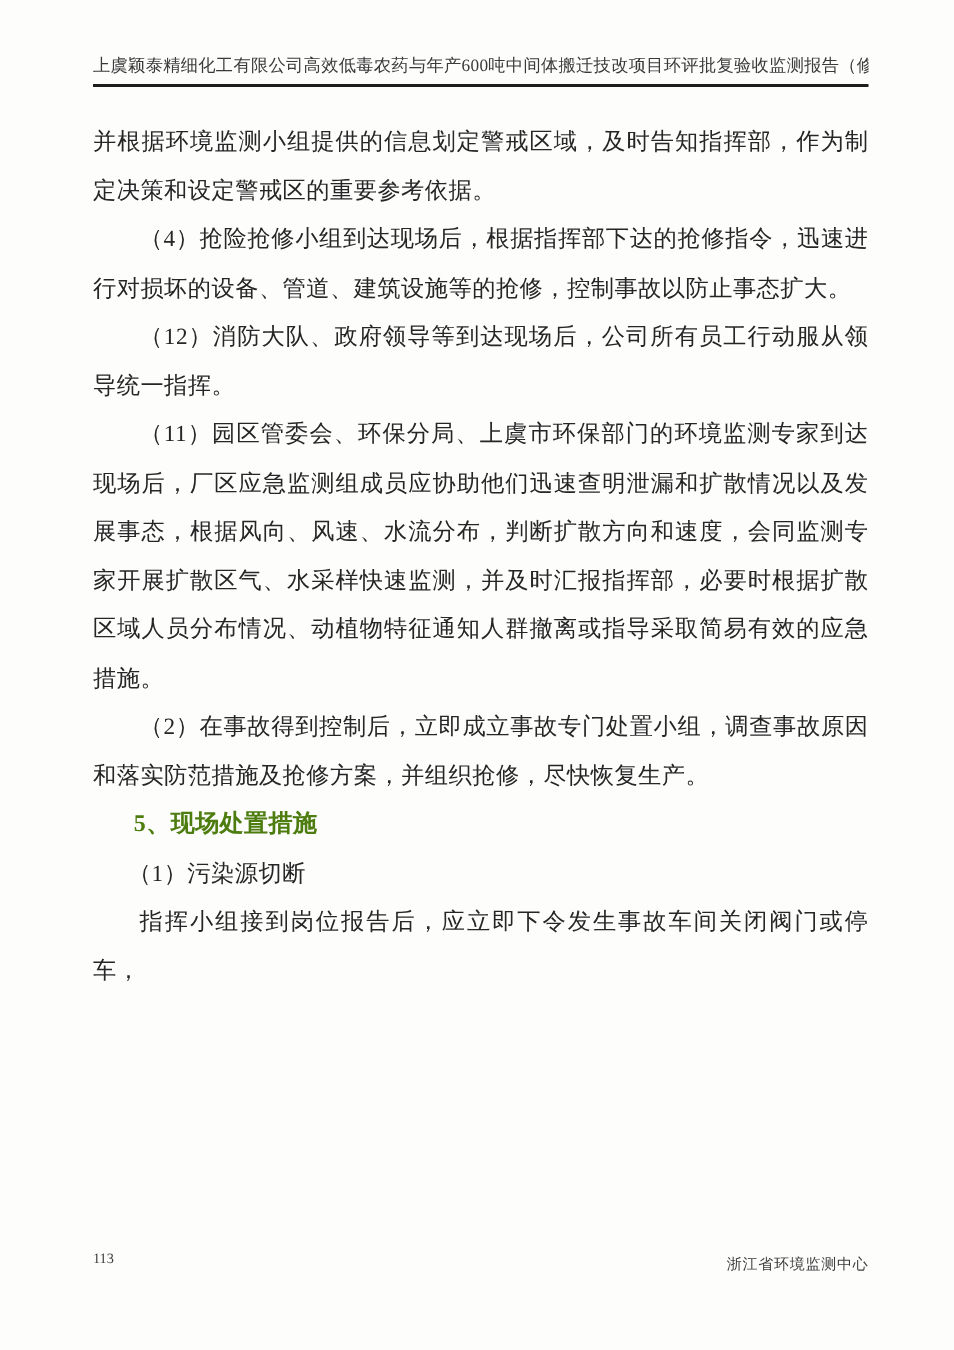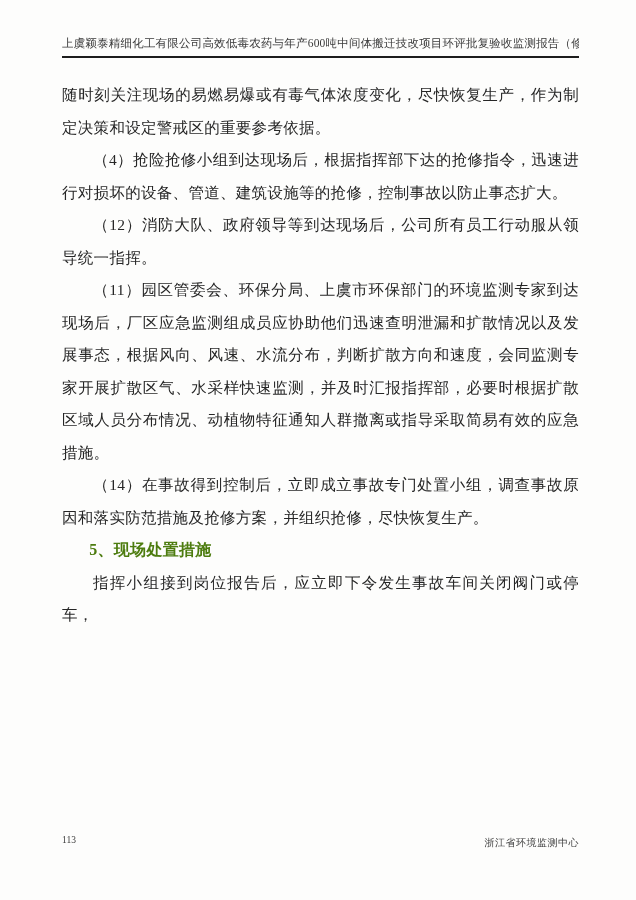--- a/index.html
+++ b/index.html
@@ -72,26 +72,27 @@
 </style>
 </head>
 <body>
 
 <div class="page">
   <div class="content">
 
     <div class="doc-header">上虞颖泰精细化工有限公司高效低毒农药与年产600吨中间体搬迁技改项目环评批复验收监测报告（修订稿）</div>
 
     <div class="doc-body">
-      <p class="para no-indent">随时刻关注现场的易燃易爆或有毒气体浓度变化，尽快恢复生产，作为制定决策和设定警戒区的重要参考依据。</p>
+      <p class="para no-indent">并根据环境监测小组提供的信息划定警戒区域，及时告知指挥部，作为制定决策和设定警戒区的重要参考依据。</p>
       <p class="para">（4）抢险抢修小组到达现场后，根据指挥部下达的抢修指令，迅速进行对损坏的设备、管道、建筑设施等的抢修，控制事故以防止事态扩大。</p>
       <p class="para">（12）消防大队、政府领导等到达现场后，公司所有员工行动服从领导统一指挥。</p>
       <p class="para">（11）园区管委会、环保分局、上虞市环保部门的环境监测专家到达现场后，厂区应急监测组成员应协助他们迅速查明泄漏和扩散情况以及发展事态，根据风向、风速、水流分布，判断扩散方向和速度，会同监测专家开展扩散区气、水采样快速监测，并及时汇报指挥部，必要时根据扩散区域人员分布情况、动植物特征通知人群撤离或指导采取简易有效的应急措施。</p>
-      <p class="para">（14）在事故得到控制后，立即成立事故专门处置小组，调查事故原因和落实防范措施及抢修方案，并组织抢修，尽快恢复生产。</p>
+      <p class="para">（2）在事故得到控制后，立即成立事故专门处置小组，调查事故原因和落实防范措施及抢修方案，并组织抢修，尽快恢复生产。</p>
       <p class="section-heading">5、现场处置措施</p>
+      <p class="subitem">（1）污染源切断</p>
       <p class="para">指挥小组接到岗位报告后，应立即下令发生事故车间关闭阀门或停车，</p>
     </div>
   </div>
 
   <div class="doc-footer">
     <div class="page-number">113</div>
     <div class="footer-org">浙江省环境监测中心</div>
   </div>
 </div>
 

